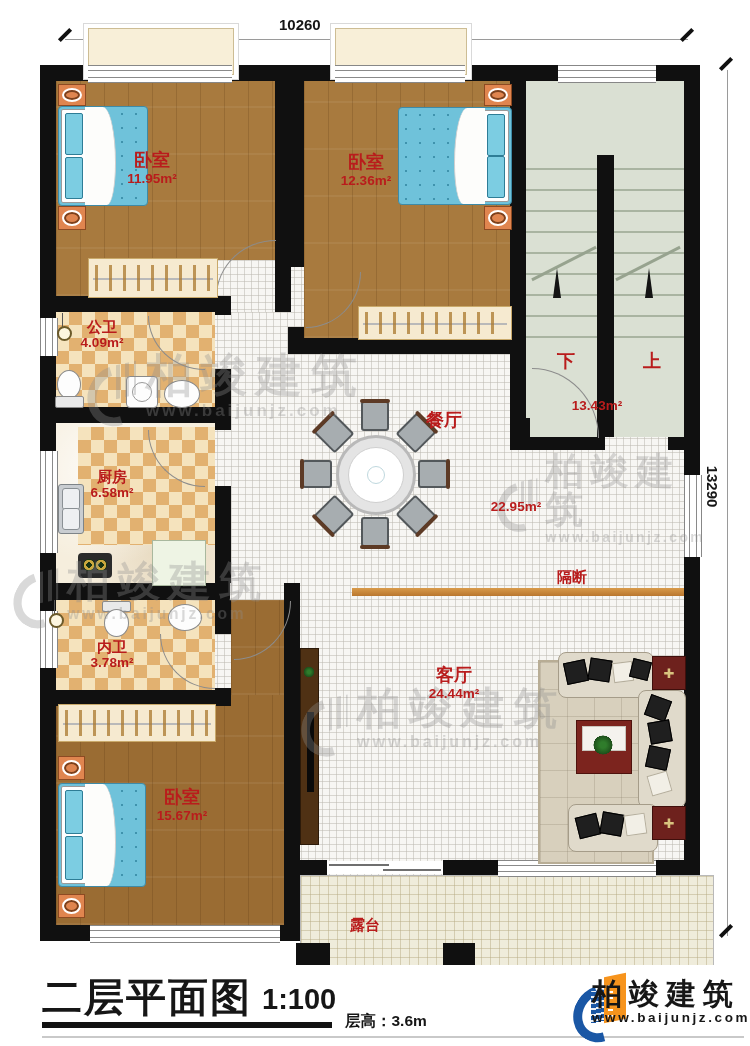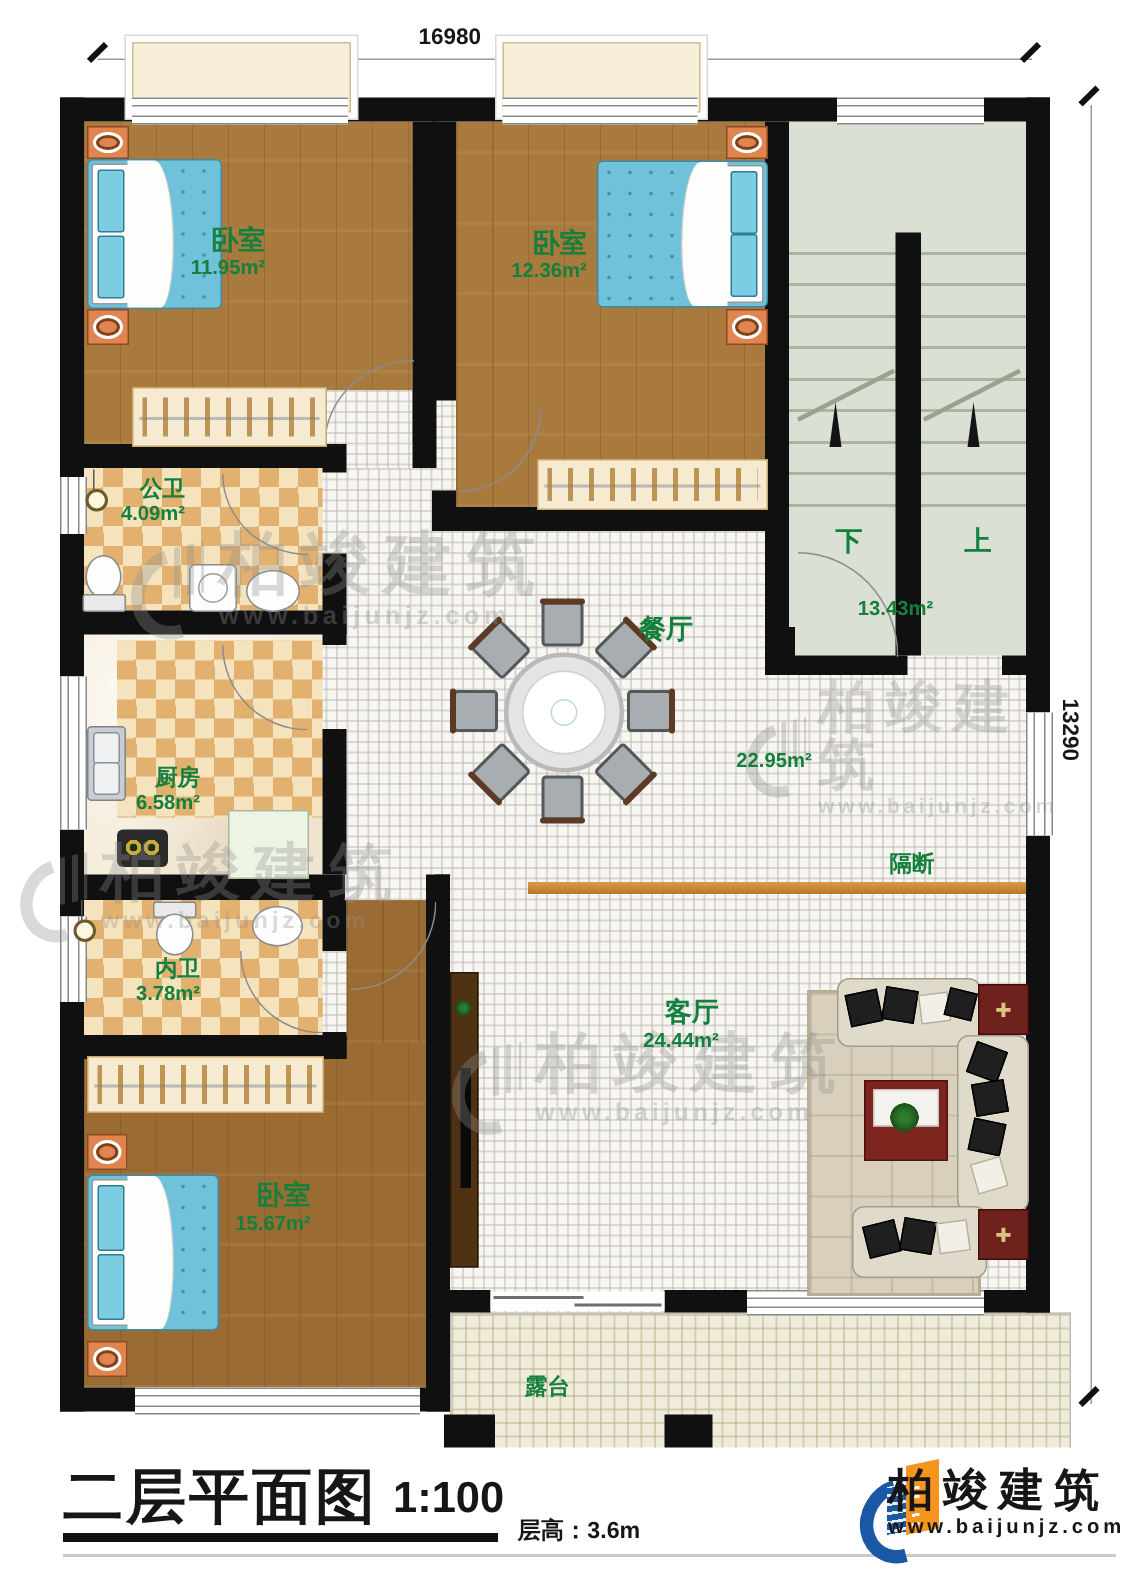--- a/index.html
+++ b/index.html
@@ -88,21 +88,21 @@
   .chair{position:absolute;left:-12px;top:-13px;width:24px;height:26px;background:#a7adb0;
     border:2px solid #53585b;border-radius:3px;}
   .chair::before{content:"";position:absolute;left:-3px;right:-3px;top:-4px;height:4px;background:#5d3a25;border-radius:2px;}
   .spike{width:0;height:0;border-left:4px solid transparent;border-right:4px solid transparent;border-bottom:30px solid #141414;}
   .breakline{height:3px;background:#97a38f;}
   .col{background:#101010;}
   .partition-strip{background:linear-gradient(180deg,#d99b4a,#b9772e);}
   .slide{background:#fff;}
   .slide i{position:absolute;height:2px;background:#6f6f6f;}
   
-  .rlabel{position:absolute;transform:translate(-50%,-50%);text-align:right;font-weight:700;white-space:nowrap;color:#15803d;}
+  .rlabel{position:absolute;transform:translate(-50%,-50%);text-align:center;font-weight:700;white-space:nowrap;color:#b91c1c;}
   .rlabel .nm{display:block;font-size:18px;line-height:1.15;}
   .rlabel .ar{display:block;font-size:13.5px;line-height:1.15;}
   .rlabel.small .nm{font-size:15px;}
   
   .dimline{background:#9a9a9a;}
   .tick{width:16px;height:4px;background:#111;transform:rotate(-45deg);}
   .dimtext{font-size:15px;font-weight:700;background:#fff;padding:0 3px;}
   
   .wm{position:absolute;display:flex;align-items:center;gap:8px;color:#8f8f8f;opacity:.33;transform-origin:left top;}
   .wm-mark{position:relative;width:50px;height:60px;flex:0 0 auto;}
@@ -128,21 +128,21 @@
   .brand-url{font-size:13.5px;font-weight:700;letter-spacing:2.6px;}
 </style>
 </head>
 <body>
 
 <div id="canvas">
 
   <div class="abs dimline" style="left:65px;top:39px;width:623px;height:1px;"></div>
   <div class="abs tick" style="left:57px;top:33px;"></div>
   <div class="abs tick" style="left:679px;top:33px;"></div>
-  <div class="abs dimtext" style="left:276px;top:16px;">16980</div>
+  <div class="abs dimtext" style="left:276px;top:16px;">10260</div>
   <div class="abs dimline" style="left:727px;top:70px;width:1px;height:866px;"></div>
   <div class="abs tick" style="left:718px;top:62px;"></div>
   <div class="abs tick" style="left:718px;top:929px;"></div>
   <div class="abs dimtext" style="left:689px;top:478px;transform:rotate(90deg);">13290</div>
 
   <div class="abs grid-floor" style="left:56px;top:81px;width:628px;height:794px;"></div>
   <div class="abs wood" style="left:56px;top:81px;width:219px;height:215px;"></div>
   <div class="abs grid-floor" style="left:216px;top:260px;width:59px;height:52px;"></div>
   <div class="abs wood" style="left:304px;top:81px;width:206px;height:257px;"></div>
   <div class="abs stairs-floor" style="left:526px;top:81px;width:158px;height:356px;"></div>
@@ -354,21 +354,21 @@
       <span class="ar">11.95m²</span>
   </div>
   <div class="rlabel" style="left:366px;top:170px;">
     <span class="nm">卧室</span>
       <span class="ar">12.36m²</span>
   </div>
   <div class="rlabel small" style="left:102px;top:334px;">
     <span class="nm">公卫</span>
       <span class="ar">4.09m²</span>
   </div>
-  <div class="rlabel small" style="left:112px;top:484px;margin-top:43px;">
+  <div class="rlabel small" style="left:112px;top:484px;">
     <span class="nm">厨房</span>
       <span class="ar">6.58m²</span>
   </div>
   <div class="rlabel small" style="left:112px;top:654px;">
     <span class="nm">内卫</span>
       <span class="ar">3.78m²</span>
   </div>
   <div class="rlabel" style="left:182px;top:805px;">
     <span class="nm">卧室</span>
       <span class="ar">15.67m²</span>
@@ -385,21 +385,21 @@
   </div>
   <div class="rlabel" style="left:597px;top:406px;">
     <span class="ar">13.43m²</span>
   </div>
   <div class="rlabel" style="left:566px;top:361px;">
     <span class="nm">下</span>
   </div>
   <div class="rlabel" style="left:652px;top:361px;">
     <span class="nm">上</span>
   </div>
-  <div class="rlabel small" style="left:608px;top:577px;font-family:Liberation Serif, serif;">
+  <div class="rlabel small" style="left:572px;top:577px;">
     <span class="nm">隔断</span>
   </div>
   <div class="rlabel small" style="left:365px;top:925px;">
     <span class="nm">露台</span>
   </div>
 
   <div class="abs" style="left:0;top:965px;width:750px;height:81px;background:#fff;padding-left:44px;">
     <div class="abs main-title" style="left:42px;top:5px;">二层平面图</div>
     <div class="abs scale-text" style="left:262px;top:18px;">1:100</div>
     <div class="abs info-line" style="left:345px;top:44px;">层高：3.6m</div>

